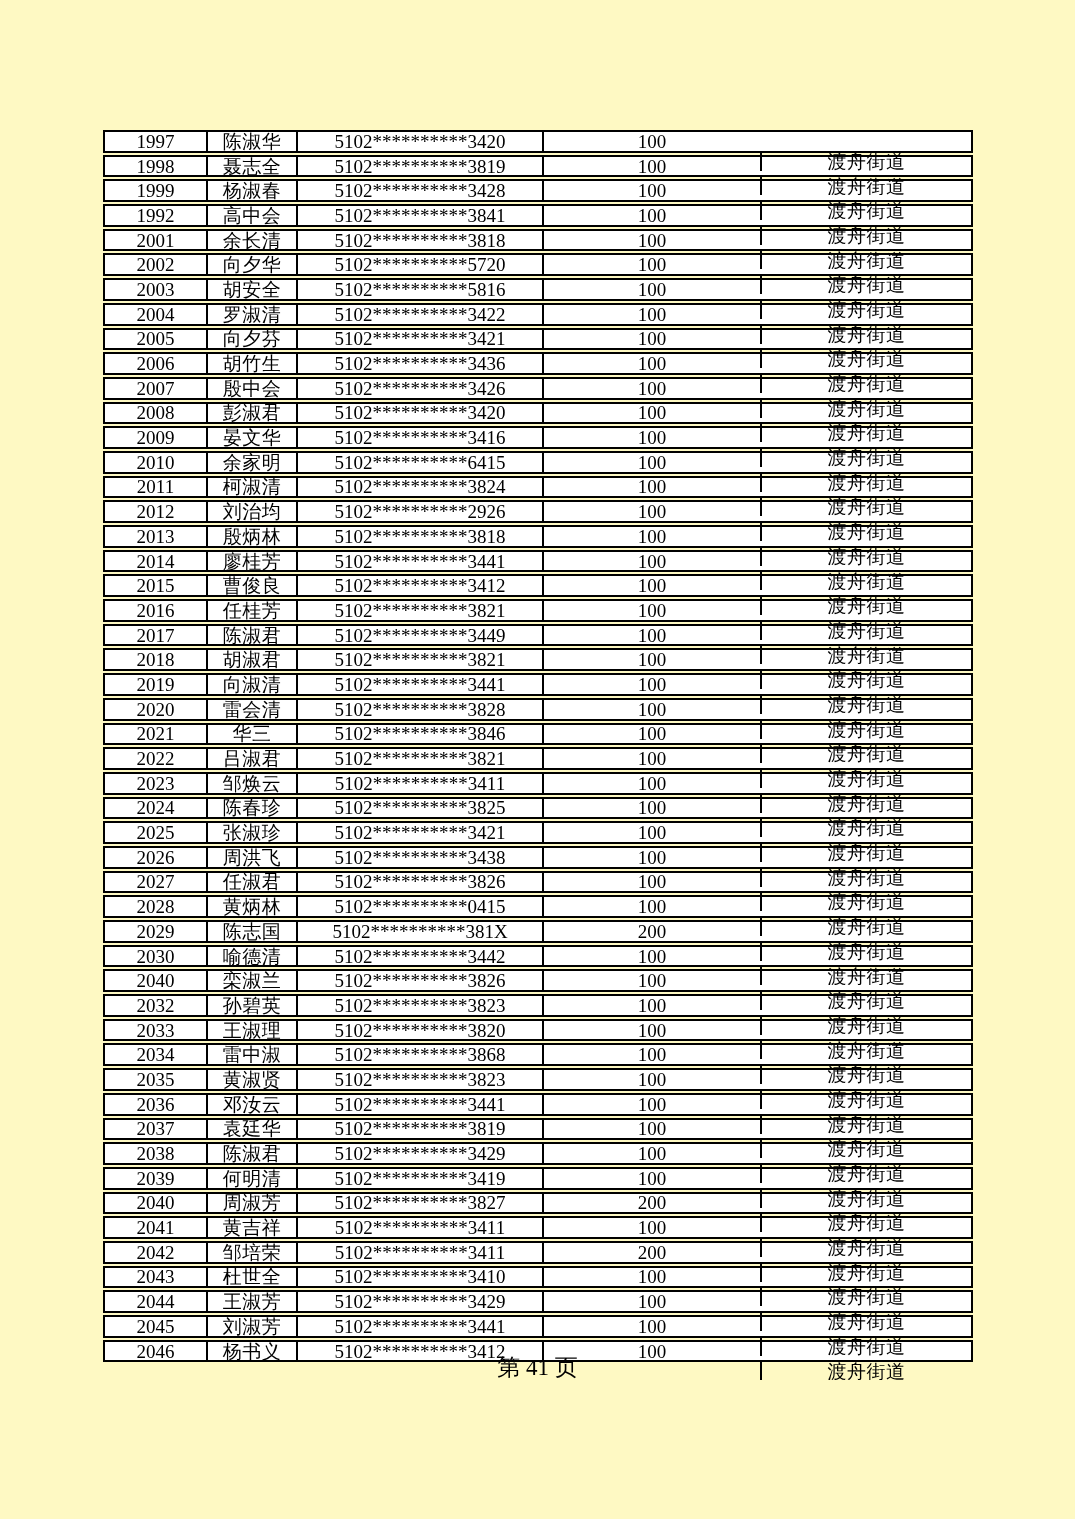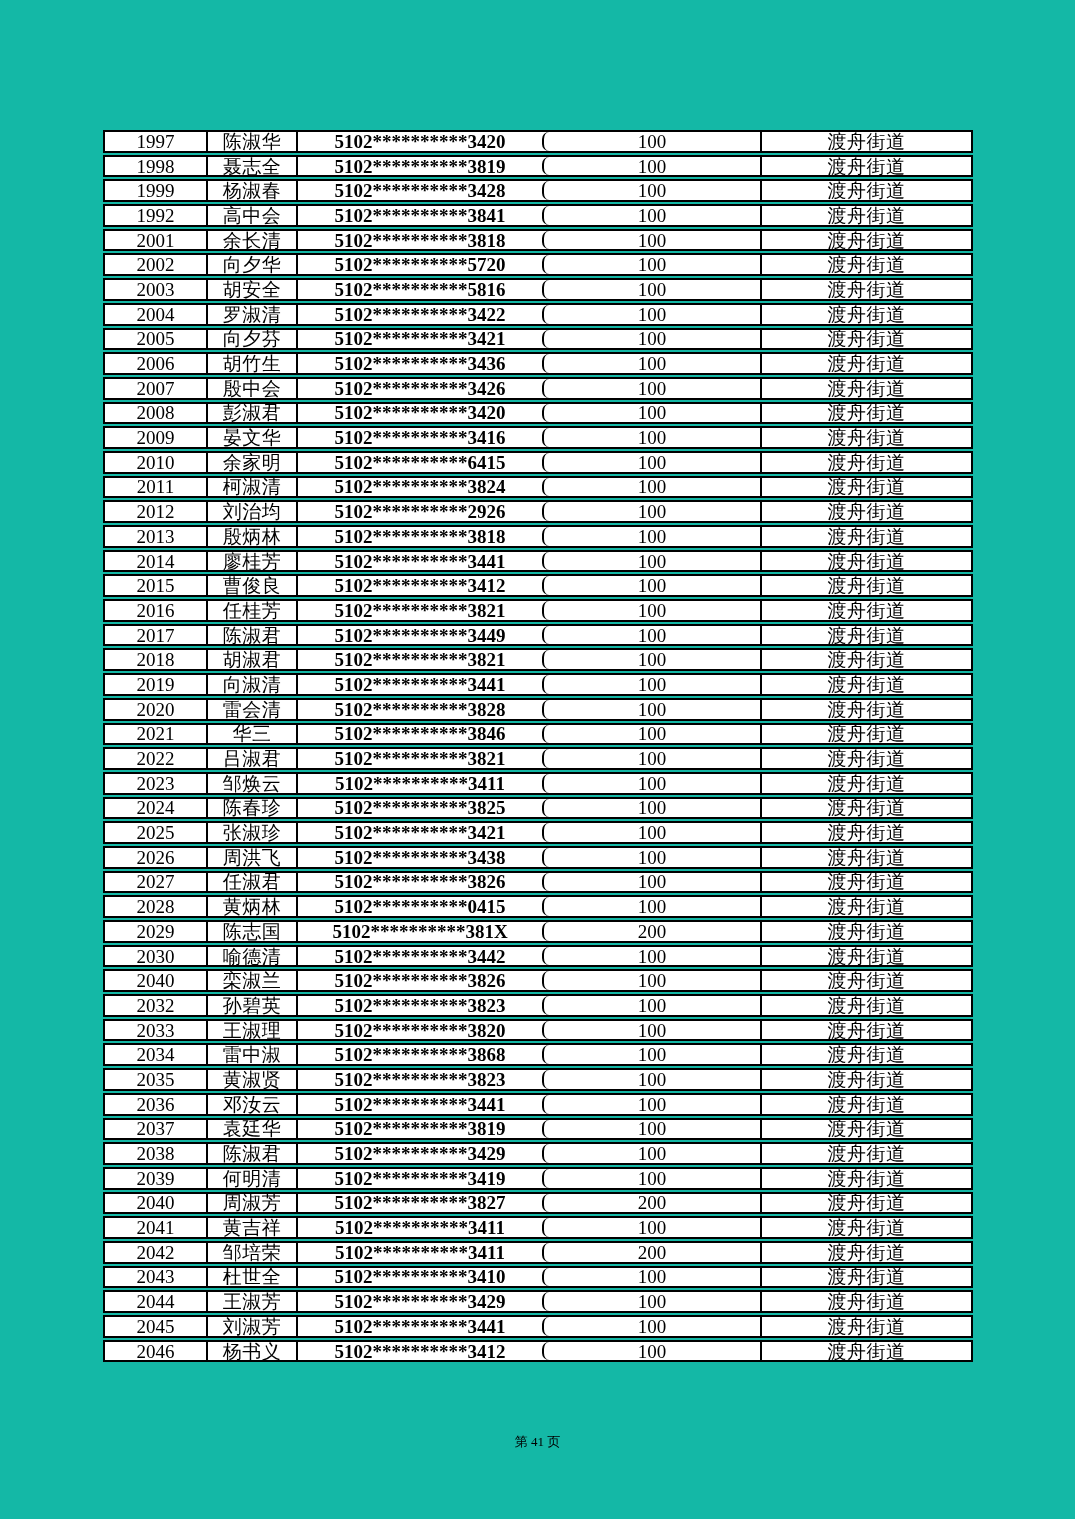--- a/index.html
+++ b/index.html
@@ -6,21 +6,21 @@
     margin: 0;
     padding: 0;
     background: #ffffff;
     font-family: "Liberation Serif", "DejaVu Serif", serif;
     color: #000000;
   }
   .page {
     position: relative;
     width: 1075px;
     height: 1519px;
-    background: #14b8a6;
+    background: #fef9c3;
     overflow: hidden;
   }
   .roster-table {
     position: absolute;
     left: 103px;
     top: 130px;
     width: 870px;
   }
   .row {
     box-sizing: border-box;
@@ -37,30 +37,30 @@
     align-items: center;
     justify-content: center;
     font-size: 19px;
     line-height: 1;
     white-space: nowrap;
     overflow: hidden;
     height: 100%;
   }
   .c-serial { width: 101px; }
   .c-name   { width: 90px; border-left: 2px solid #000000; letter-spacing: 0.5px; }
-  .c-id     { width: 246px; border-left: 2px solid #000000; font-weight: bold; }
-  .c-amount { width: 218px; border-left: 2px solid #000000; border-radius: 7px; }
-  .c-street { flex: 1;      border-left: 2px solid #000000; letter-spacing: 0.5px; }
+  .c-id     { width: 246px; border-left: 2px solid #000000; }
+  .c-amount { width: 218px; border-left: 2px solid #000000; }
+  .c-street { flex: 1;      border-left: 2px solid #000000; letter-spacing: 0.5px; margin-top: 20px; }
   .footer {
     position: absolute;
     left: 0;
-    top: 1433px;
+    top: 1352px;
     width: 100%;
     text-align: center;
-    font-size: 13px;
+    font-size: 23px;
     color: #000000;
   }
 </style>
 </head>
 <body>
 
 <div class="page">
   <div class="roster-table" id="roster-table">
   <div class="row">
     <div class="cell c-serial">1997</div>

